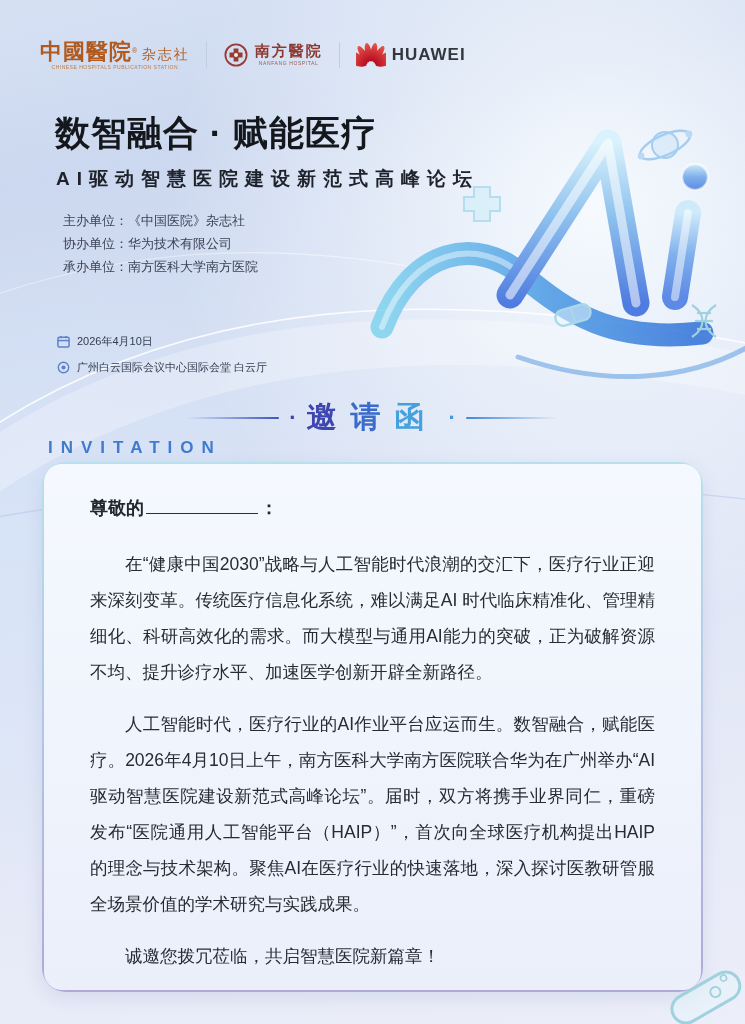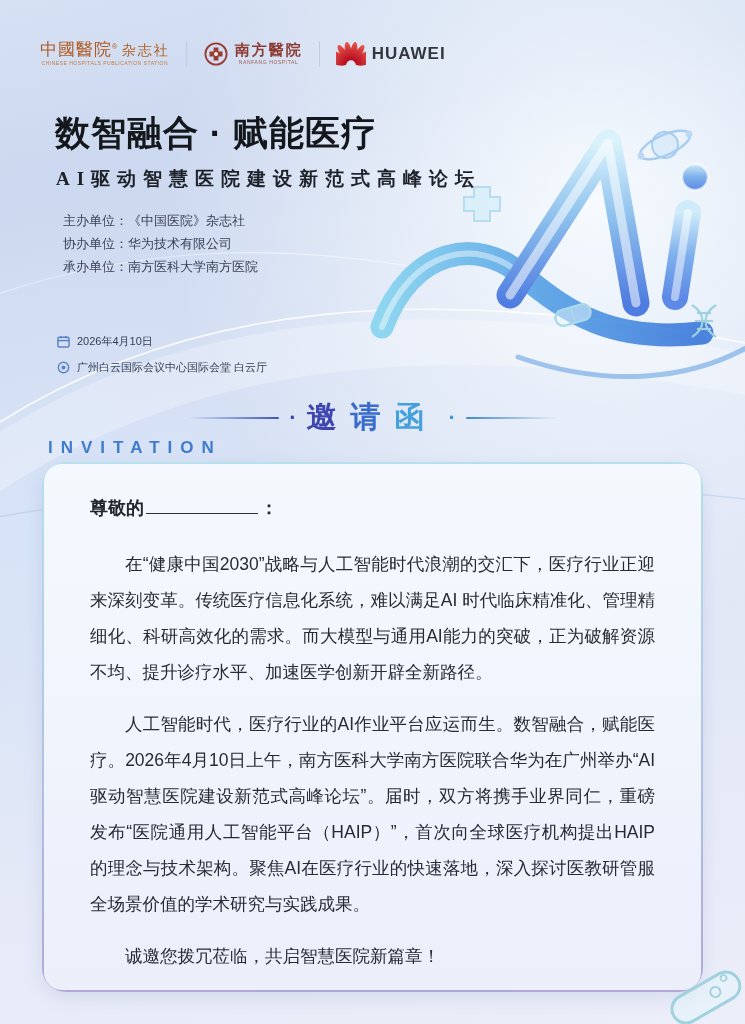--- a/index.html
+++ b/index.html
@@ -11,32 +11,32 @@
       radial-gradient(circle at 10% 55%, rgba(215,228,248,.8), rgba(215,228,248,0) 40%),
       linear-gradient(168deg,#d6e1f4 0%,#ccd8ef 16%,#d5dff3 38%,#e1e7f6 62%,#e9ecf8 88%,#eceef9 100%);
   }
   svg{display:block;}
   .abs{position:absolute;}
 
   
   .header{position:absolute;top:40px;left:40px;display:flex;align-items:center;gap:16px;}
   .logo{display:flex;align-items:center;gap:6px;}
   .logo-col{display:flex;flex-direction:column;align-items:center;line-height:1.05;}
-  .journal-main{font-family:"Liberation Serif","DejaVu Serif",serif;font-weight:400;font-size:17px;color:#b05a20;letter-spacing:1px;}
+  .journal-main{font-family:"Liberation Serif","DejaVu Serif",serif;font-weight:700;font-size:22px;color:#b05a20;letter-spacing:1px;}
   .journal-reg{font-size:7px;vertical-align:super;color:#b05a20;}
   .journal-sub{font-family:"Liberation Serif","DejaVu Serif",serif;font-size:14px;color:#b26024;letter-spacing:2px;}
   .logo-en{font-size:5px;letter-spacing:.5px;color:#c07c42;margin-top:2px;white-space:nowrap;}
   .hosp-name{font-size:15px;font-weight:700;color:#8d3a32;letter-spacing:2px;font-family:"Liberation Serif","DejaVu Serif",serif;}
   .hosp-en{font-size:5px;letter-spacing:.6px;color:#9b5a50;margin-top:2px;}
   .divider{width:1px;height:26px;background:#c2cde2;}
   .huawei-word{font-size:17px;font-weight:700;letter-spacing:1px;color:#33373d;}
 
   
   .event-title{position:absolute;left:55px;top:110px;font-size:35px;font-weight:900;color:#14171c;letter-spacing:1px;}
-  .event-subtitle{position:absolute;left:56px;top:166px;font-size:19px;font-weight:600;color:#1e222a;letter-spacing:7px;font-family:Liberation Serif, serif;}
+  .event-subtitle{position:absolute;left:56px;top:166px;font-size:19px;font-weight:600;color:#1e222a;letter-spacing:7px;}
   .organizers{position:absolute;left:57px;top:209px;font-size:13px;color:#3b4256;line-height:23px;}
   .org-row{white-space:nowrap;margin-left:6px;}
   .when-where{position:absolute;left:57px;top:328px;font-size:11px;color:#333c50;line-height:26px;}
   .ww-row{display:flex;align-items:center;gap:7px;}
 
   
   .banner{position:absolute;left:0;top:397px;width:100%;display:flex;align-items:center;justify-content:center;gap:10px;}
   .banner-line{width:92px;height:2px;border-radius:2px;}
   .line-l{background:linear-gradient(90deg,rgba(64,100,200,0),#3c55c0);}
   .line-r{background:linear-gradient(270deg,rgba(64,100,200,0),#3f8ad2);}

